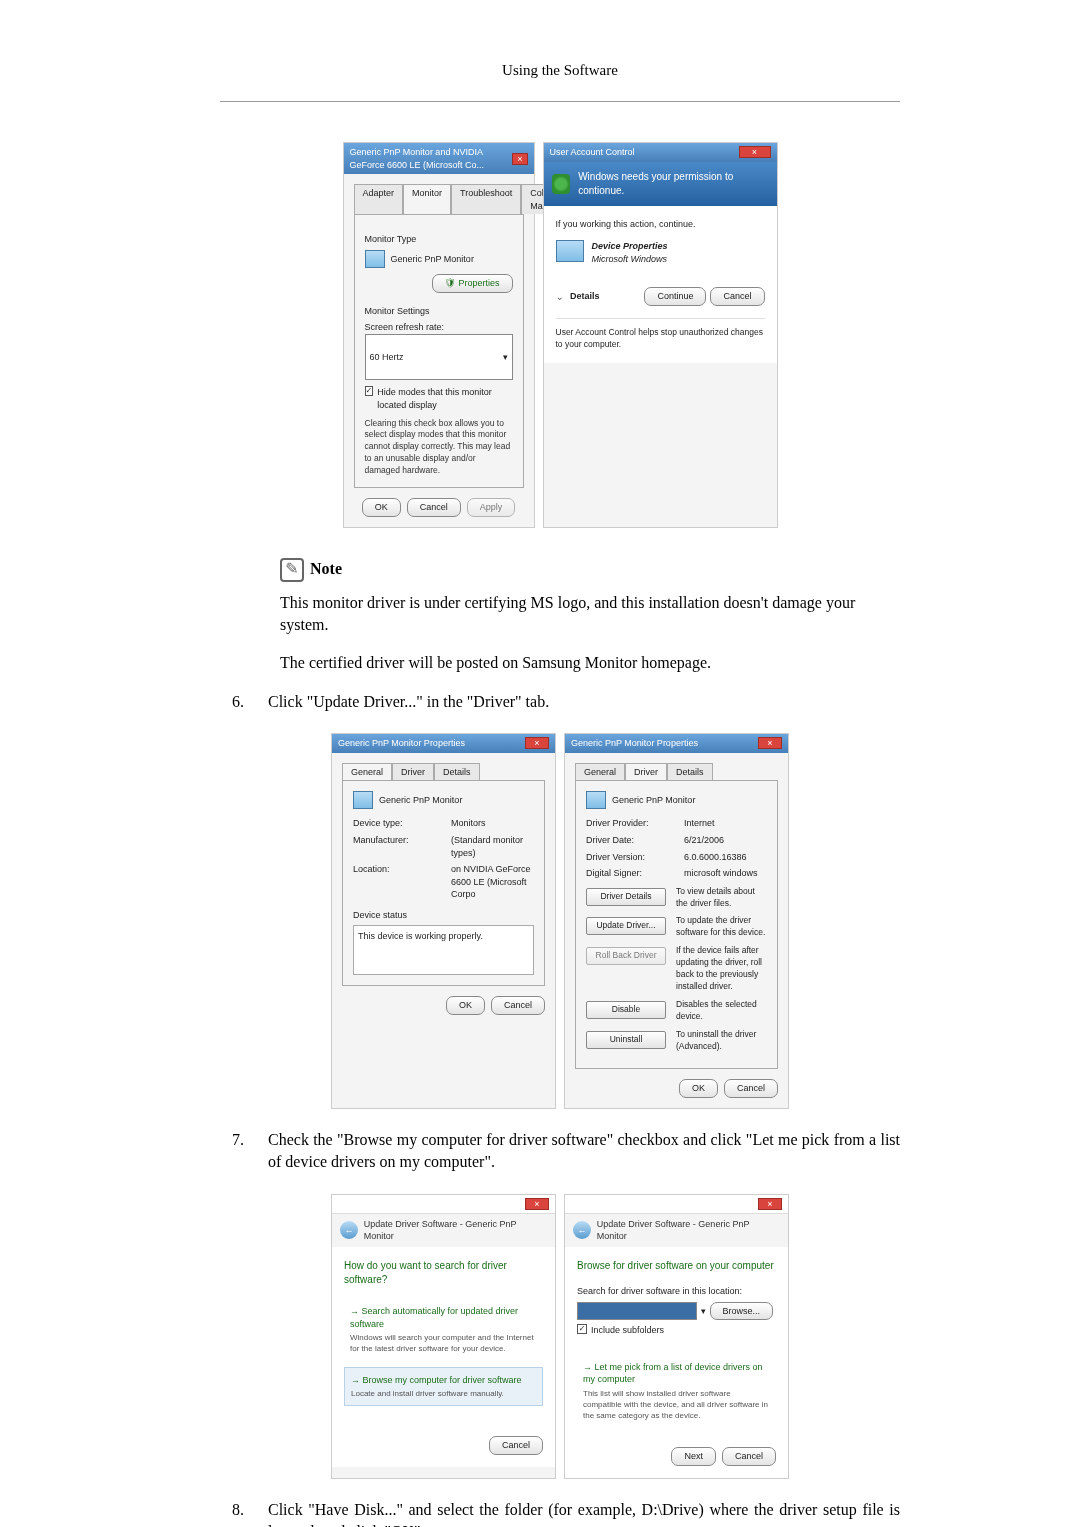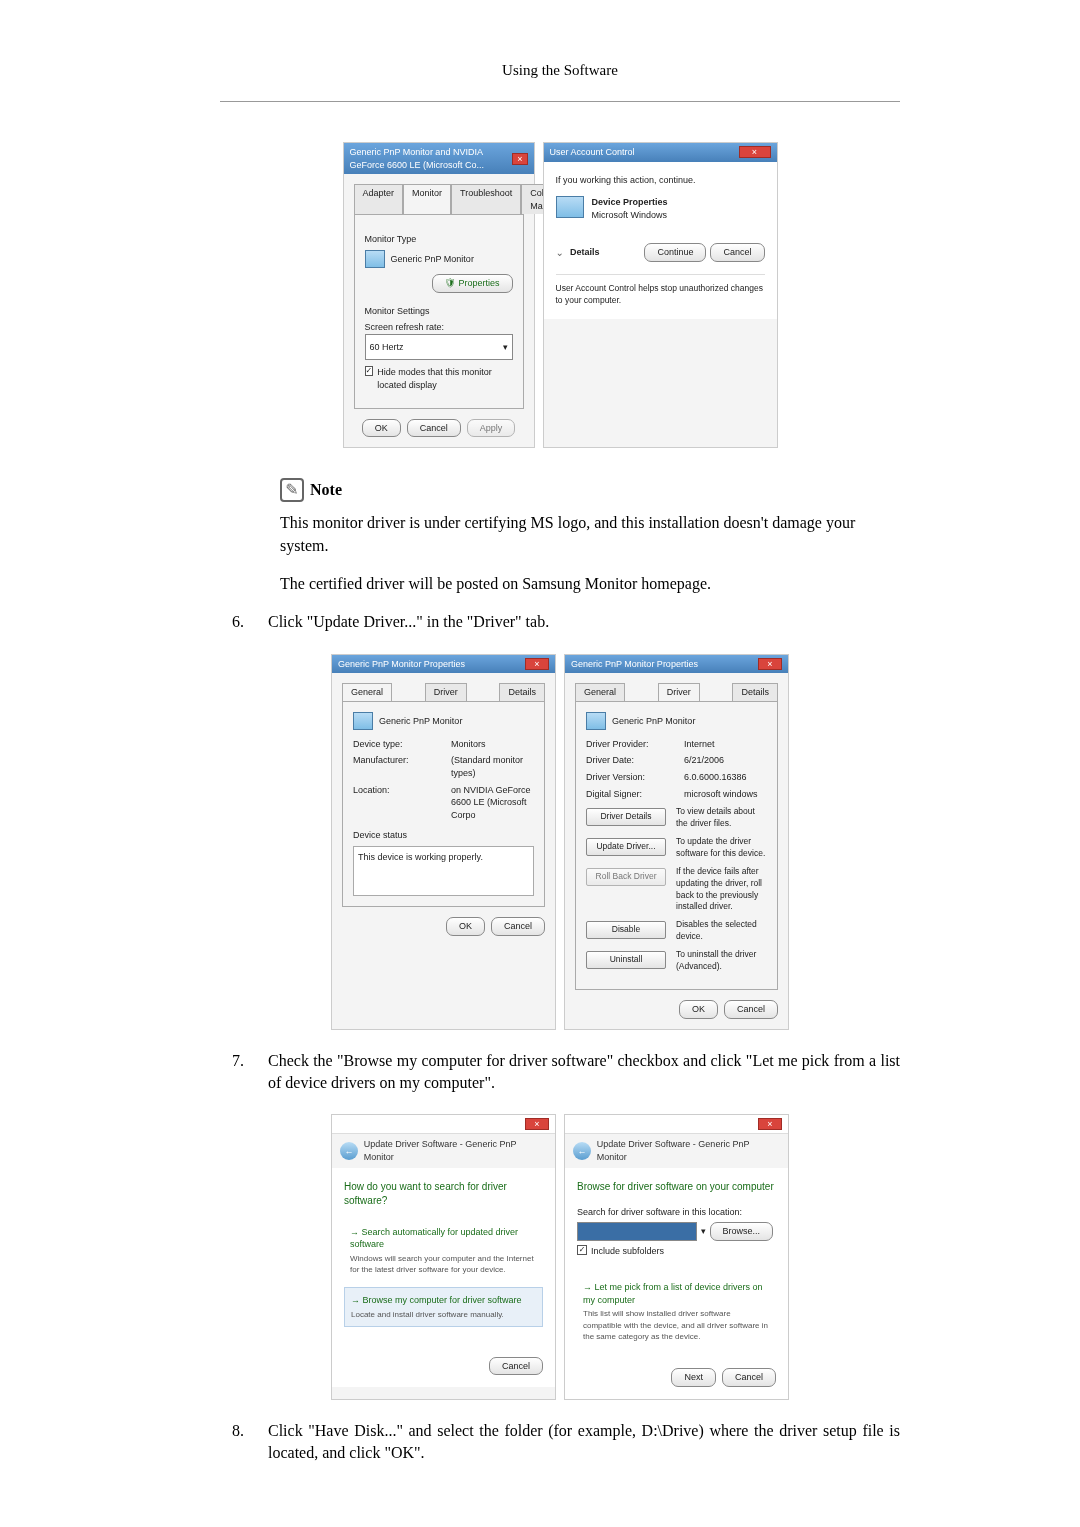--- a/index.html
+++ b/index.html
@@ -59,21 +59,20 @@
       line-height: 10px;
     }
     .dialog-body {
       padding: 10px;
       background: #f4f4f4;
     }
     .tabs {
       display: flex;
       gap: 0;
       margin-bottom: 0;
-      justify-content: space-between;
     }
     .tab {
       border: 1px solid #aaa;
       border-bottom: none;
       padding: 2px 8px;
       background: #e8e8e8;
       font-size: 9px;
     }
     .tab.active {
       background: #f4f4f4;
@@ -107,21 +106,21 @@
       gap: 6px;
       padding: 10px 0 0;
     }
     .group-label {
       font-size: 9px;
       margin: 8px 0 4px;
     }
     .dropdown {
       border: 1px solid #888;
       background: #fff;
-      padding: 6px 4px;
+      padding: 16px 4px;
       width: 180px;
       font-size: 9px;
       display: flex;
       justify-content: space-between;
     }
     .checkbox-row {
       display: flex;
       align-items: flex-start;
       gap: 4px;
       font-size: 9px;
@@ -171,20 +170,21 @@
     .uac-body {
       padding: 12px;
       background: #fff;
       font-size: 9px;
     }
     .uac-program-row {
       display: flex;
       align-items: flex-start;
       gap: 8px;
       margin: 10px 0;
+      font-style: italic;
     }
     .program-icon {
       width: 28px;
       height: 22px;
       background: linear-gradient(#b8dcf5, #7fbee6);
       border: 1px solid #4a7da6;
     }
     .details-row {
       display: flex;
       align-items: center;
@@ -355,33 +355,38 @@
         <div class="group-label" style="margin-top:12px;">Monitor Settings</div>
         <div>Screen refresh rate:</div>
         <div class="dropdown" style="width:100%;">
           <span>60 Hertz</span>
             <span>▾</span>
         </div>
         <div class="checkbox-row">
           <span class="checkbox">✓</span>
           <span>Hide modes that this monitor located display</span>
         </div>
+        <div class="note-text">Clearing this check box allows you to select display modes that this monitor cannot display correctly. This may lead to an unusable display and/or damaged hardware.</div>
       </div>
       <div class="btn-row" style="justify-content:center;">
         <span class="btn">OK</span>
         <span class="btn">Cancel</span>
         <span class="btn" style="opacity:0.6;">Apply</span>
       </div>
     </div>
   </div>
 
   <div class="screenshot" style="width: 235px;">
     <div class="titlebar">
       <span>User Account Control</span>
       <span class="close-btn" style="width:32px;">×</span>
+    </div>
+    <div class="uac-banner">
+      <span class="shield-icon"></span>
+      <span>Windows needs your permission to contionue.</span>
     </div>
     <div class="uac-body">
       <div>If you working this action, continue.</div>
       <div class="uac-program-row">
         <div class="program-icon"></div>
         <div>
           <div style="font-weight:bold;">Device Properties</div>
           <div>Microsoft Windows</div>
         </div>
       </div>

